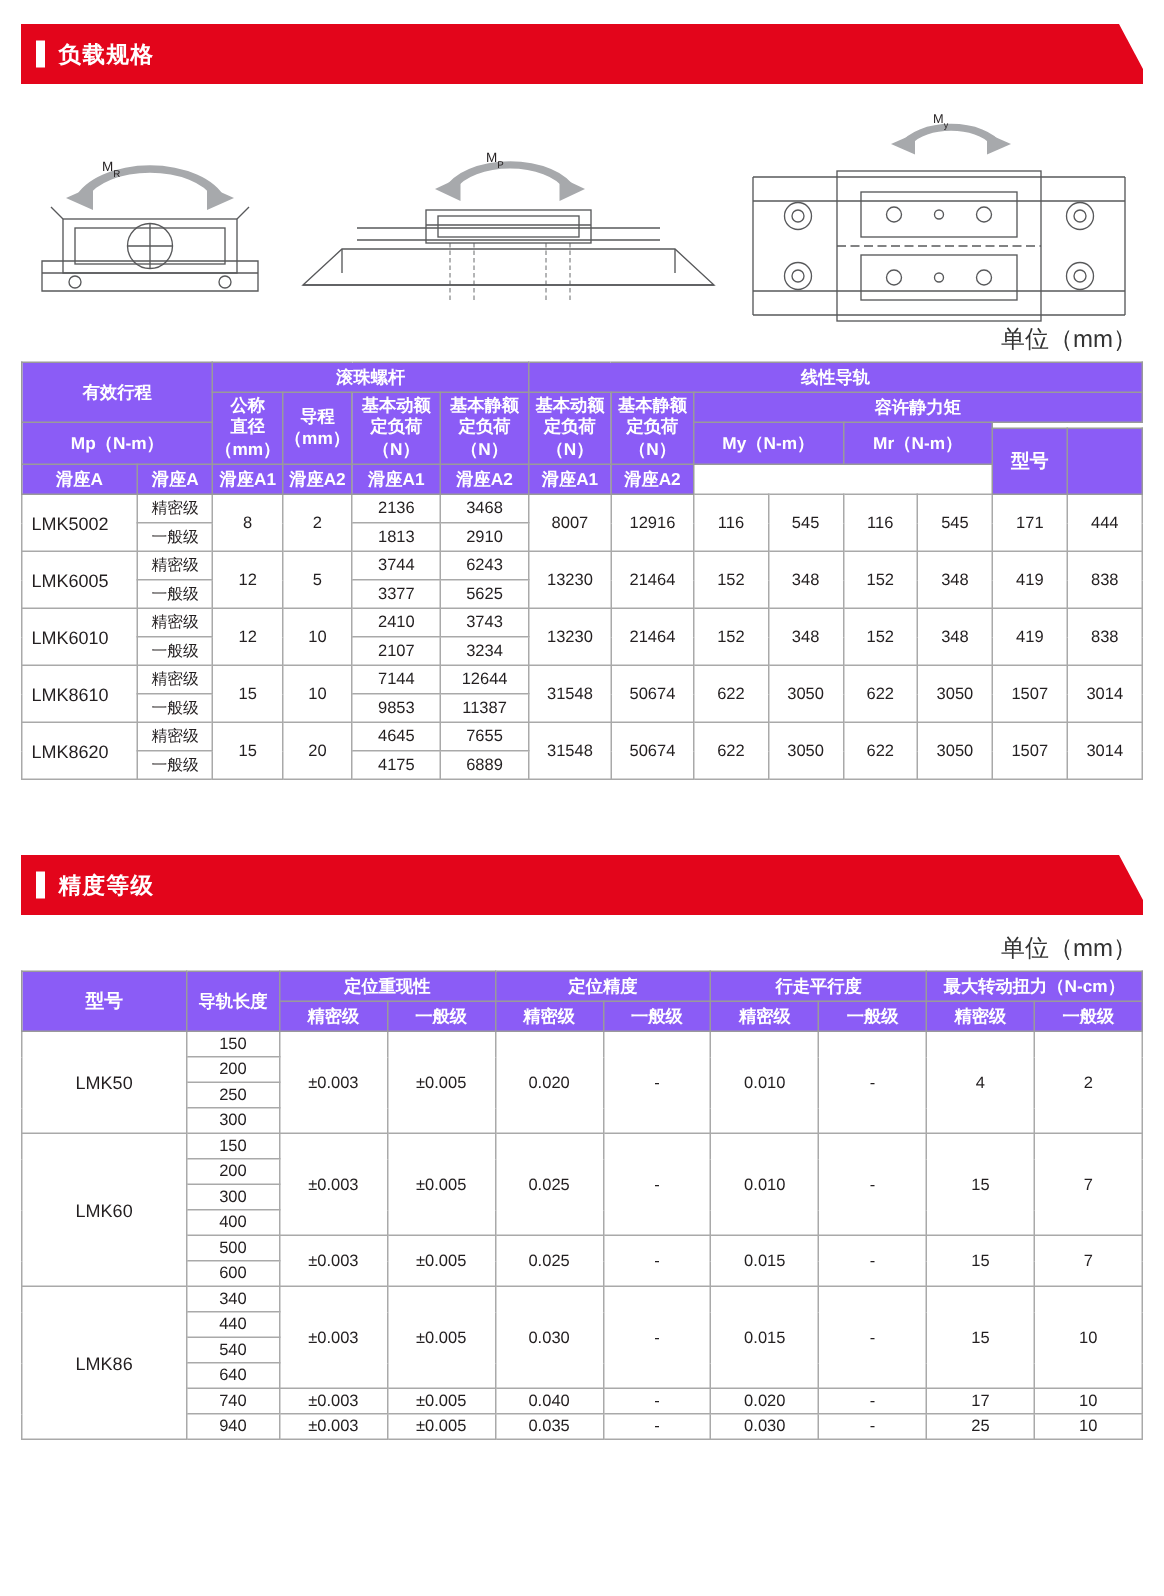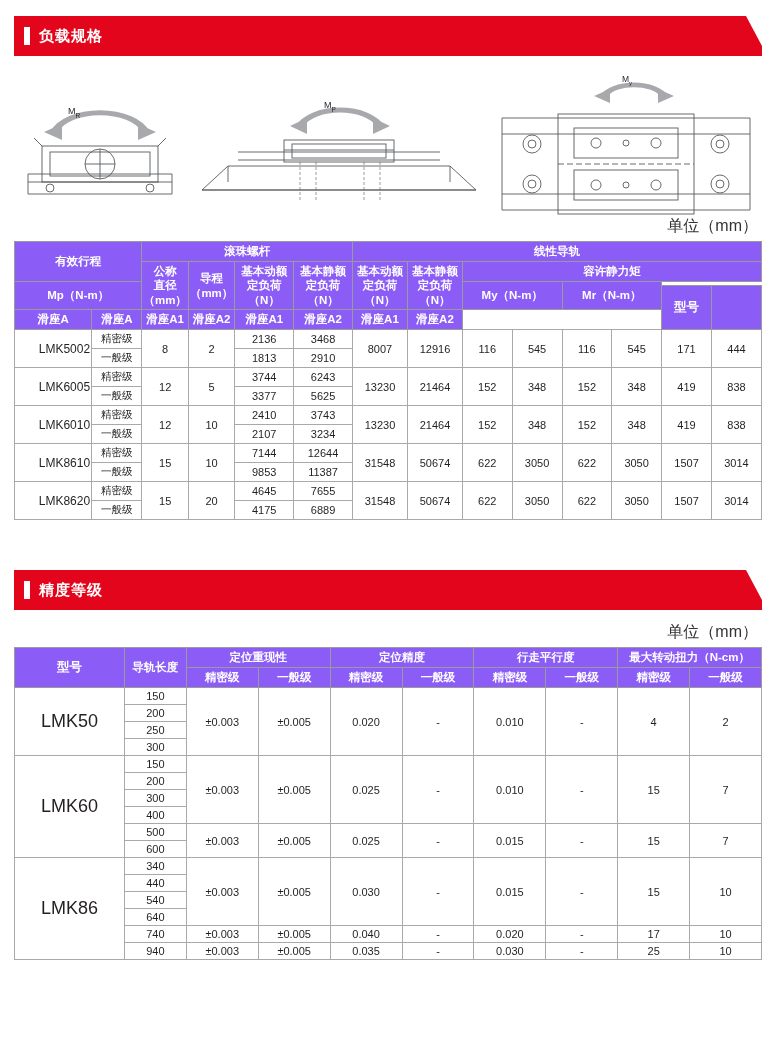--- a/index.html
+++ b/index.html
@@ -65,26 +65,26 @@
     color: #231f20;
   }
   thead td, thead th {
     background: #8b5cf6;
     color: #ffffff;
     font-weight: bold;
     font-size: 11.5px;
     border: 1px solid #9a9a9a;
   }
   .t-load td { height: 19px; }
-  .t-load .model { font-size: 12px; text-align: right; padding-left: 6px; }
+  .t-load .model { font-size: 12px; text-align: left; padding-left: 6px; }
   .t-load .grade { font-size: 10.5px; }
   .t-load thead .hdr-tall { height: 22px; }
 
   .t-acc td { height: 17px; }
-  .t-acc .model { font-size: 18px; }
+  .t-acc .model { font-size: 12px; }
   .t-acc thead td { height: 20px; }
 
   .spacer-32 { height: 34px; }
   .spacer-14 { height: 12px; }
 </style>
 </head>
 <body>
 
 <div class="page">
 

